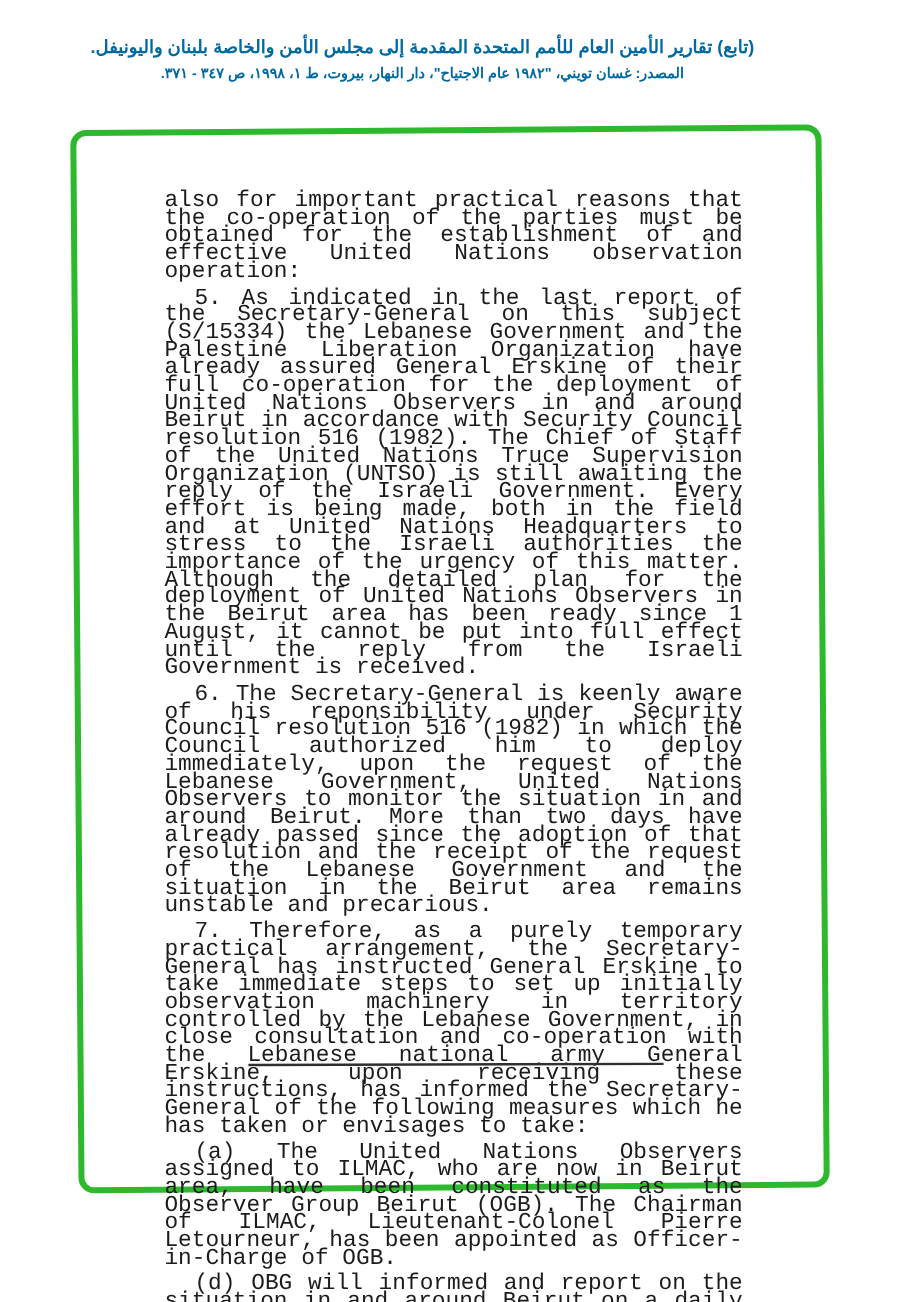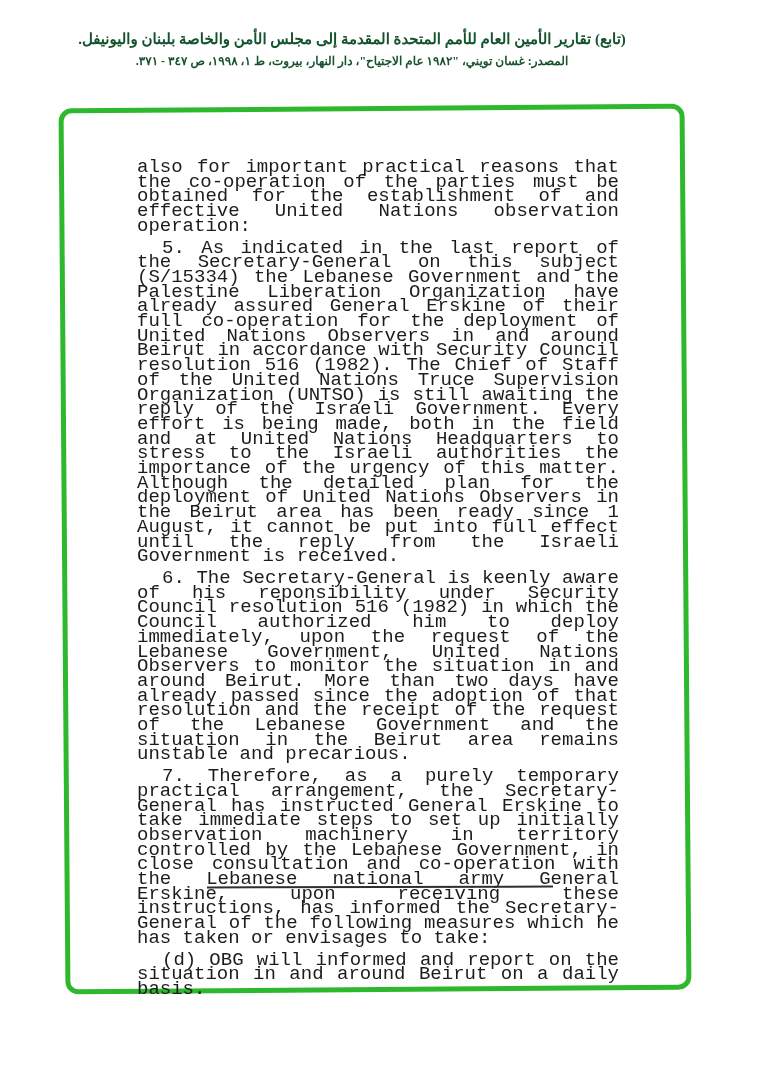--- a/index.html
+++ b/index.html
@@ -13,22 +13,22 @@
   }
 
   
   .arabic-header {
     position: absolute;
     top: 30px;
     left: 0;
     width: 704px;
     text-align: center;
     direction: rtl;
-    color: #14532d;
-    font-family: Liberation Serif, serif;
+    color: #0369a1;
+    font-family: Liberation Sans, sans-serif;
   }
   .arabic-line1 {
     font-size: 15px;
     font-weight: bold;
     letter-spacing: 0.2px;
   }
   .arabic-line2 {
     font-size: 12px;
     font-weight: bold;
     margin-top: 6px;
@@ -87,16 +87,17 @@
   <div class="arabic-line2">المصدر: غسان تويني، "١٩٨٢ عام الاجتياح"، دار النهار، بيروت، ط ١، ١٩٩٨، ص ٣٤٧ - ٣٧١.</div>
 </div>
 
 <div class="green-frame"></div>
 
 <div class="doc-body">
   <p class="continuation">also for important practical reasons that the co-operation of the parties must be obtained for the establishment of and effective United Nations observation operation:</p>
   <p>5. As indicated in the last report of the Secretary-General on this subject (S/15334) the Lebanese Government and the Palestine Liberation Organization have already assured General Erskine of their full co-operation for the deployment of United Nations Observers in and around Beirut in accordance with Security Council resolution 516 (1982). The Chief of Staff of the United Nations Truce Supervision Organization (UNTSO) is still awaiting the reply of the Israeli Government. Every effort is being made, both in the field and at United Nations Headquarters to stress to the Israeli authorities the importance of the urgency of this matter. Although the detailed plan for the deployment of United Nations Observers in the Beirut area has been ready since 1 August, it cannot be put into full effect until the reply from the Israeli Government is received.</p>
   <p>6. The Secretary-General is keenly aware of his reponsibility under Security Council resolution 516 (1982) in which the Council authorized him to deploy immediately, upon the request of the Lebanese Government, United Nations Observers to monitor the situation in and around Beirut. More than two days have already passed since the adoption of that resolution and the receipt of the request of the Lebanese Government and the situation in the Beirut area remains unstable and precarious.</p>
   <p>7. Therefore, as a purely temporary practical arrangement, the Secretary-General has instructed General Erskine to take immediate steps to set up initially observation machinery in territory controlled by the Lebanese Government, in close consultation and co-operation with the Lebanese national army  General Erskine, upon receiving these instructions, has informed the Secretary-General of the following measures which he has taken or envisages to take:</p>
+  <p>(a) The United Nations Observers assigned to ILMAC, who are now in Beirut area, have been constituted as the Observer Group Beirut (OGB). The Chairman of ILMAC, Lieutenant-Colonel Pierre Letourneur, has been appointed as Officer-in-Charge of OGB.</p>
   <p>(d) OBG will informed and report on the situation in and around Beirut on a daily basis.</p>
 </div>
 
 <div class="footer-rule"></div>
 
 </body></html>

